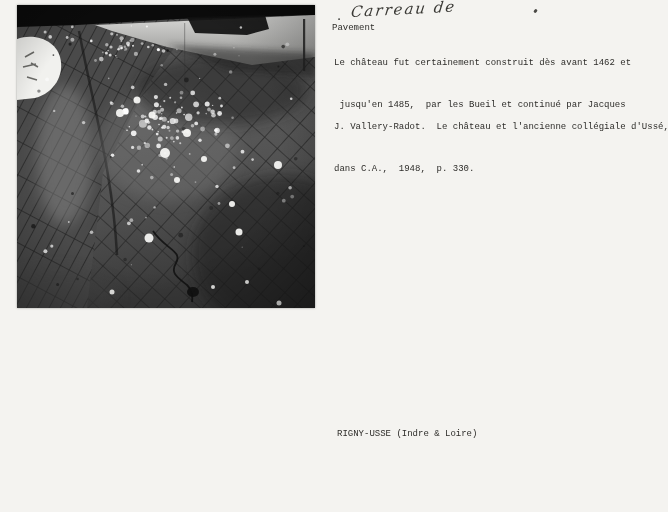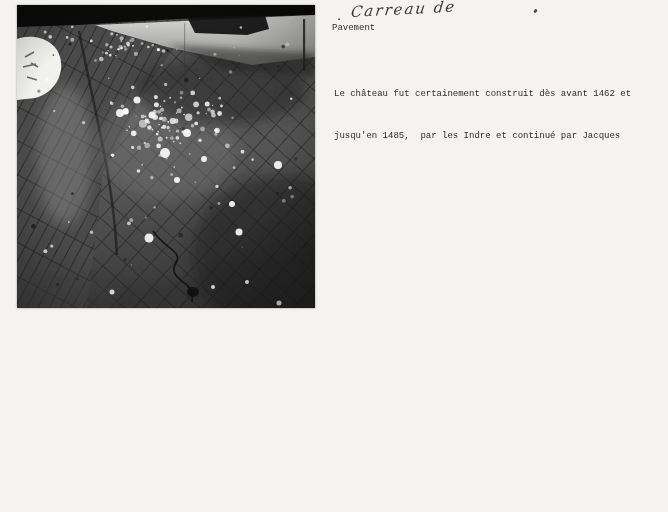--- a/index.html
+++ b/index.html
@@ -28,21 +28,21 @@
     font-family:"DejaVu Serif", serif; font-style:italic;
     font-size:15px; letter-spacing:2px; color:#3a3935;
     transform:rotate(-3deg) skewX(-10deg); transform-origin:left center;
   }
   .ink-speck {
     position:absolute; left:534px; top:9px; width:3px; height:4px;
     background:#4a4945; border-radius:2px; transform:rotate(40deg);
   }
   .typed-label { position:absolute; left:332px; top:21px;text-align:right; }
   .para { position:absolute; left:334px; }
-  .para-desc { top:59px; }
+  .para-desc { top:28px;text-align:center; }
   .para-cite { top:92px; }
   .location { position:absolute; left:337px; top:399px; }
   .location .loc-title { line-height:14.5px; }
   .loc-items { padding-left:17px; }
   .loc-item { position:relative; line-height:14.5px; }
 </style>
 </head>
 <body>
 
 <div class="card">
@@ -323,25 +323,30 @@
   </figure>
 
 
   <div class="hw-dot">.</div>
   <div class="handwritten">Carreau de</div>
   <div class="ink-speck"></div>
   <div class="typed-label mono">Pavement</div>
 
   <div class="para para-desc mono">
     <div>Le château fut certainement construit dès avant 1462 et</div>
-    <div>jusqu'en 1485,  par les Indre et continué par Jacques</div>
+    <div>jusqu'en 1485,  par les Bueil et continué par Jacques</div>
   </div>
 
+  <div class="para para-cite mono">
+    <div>J. Vallery-Radot.  Le château et l'ancienne collégiale d'Ussé,</div>
+    <div>dans C.A.,  1948,  p. 330.</div>
+  </div>
 
   <div class="location mono">
+    <div class="loc-title">RIGNY-USSE (Indre &amp; Loire)</div>
     <div class="loc-items">
       <div class="loc-item">
         
       </div>
       
       
       
       
     </div>
   </div>

